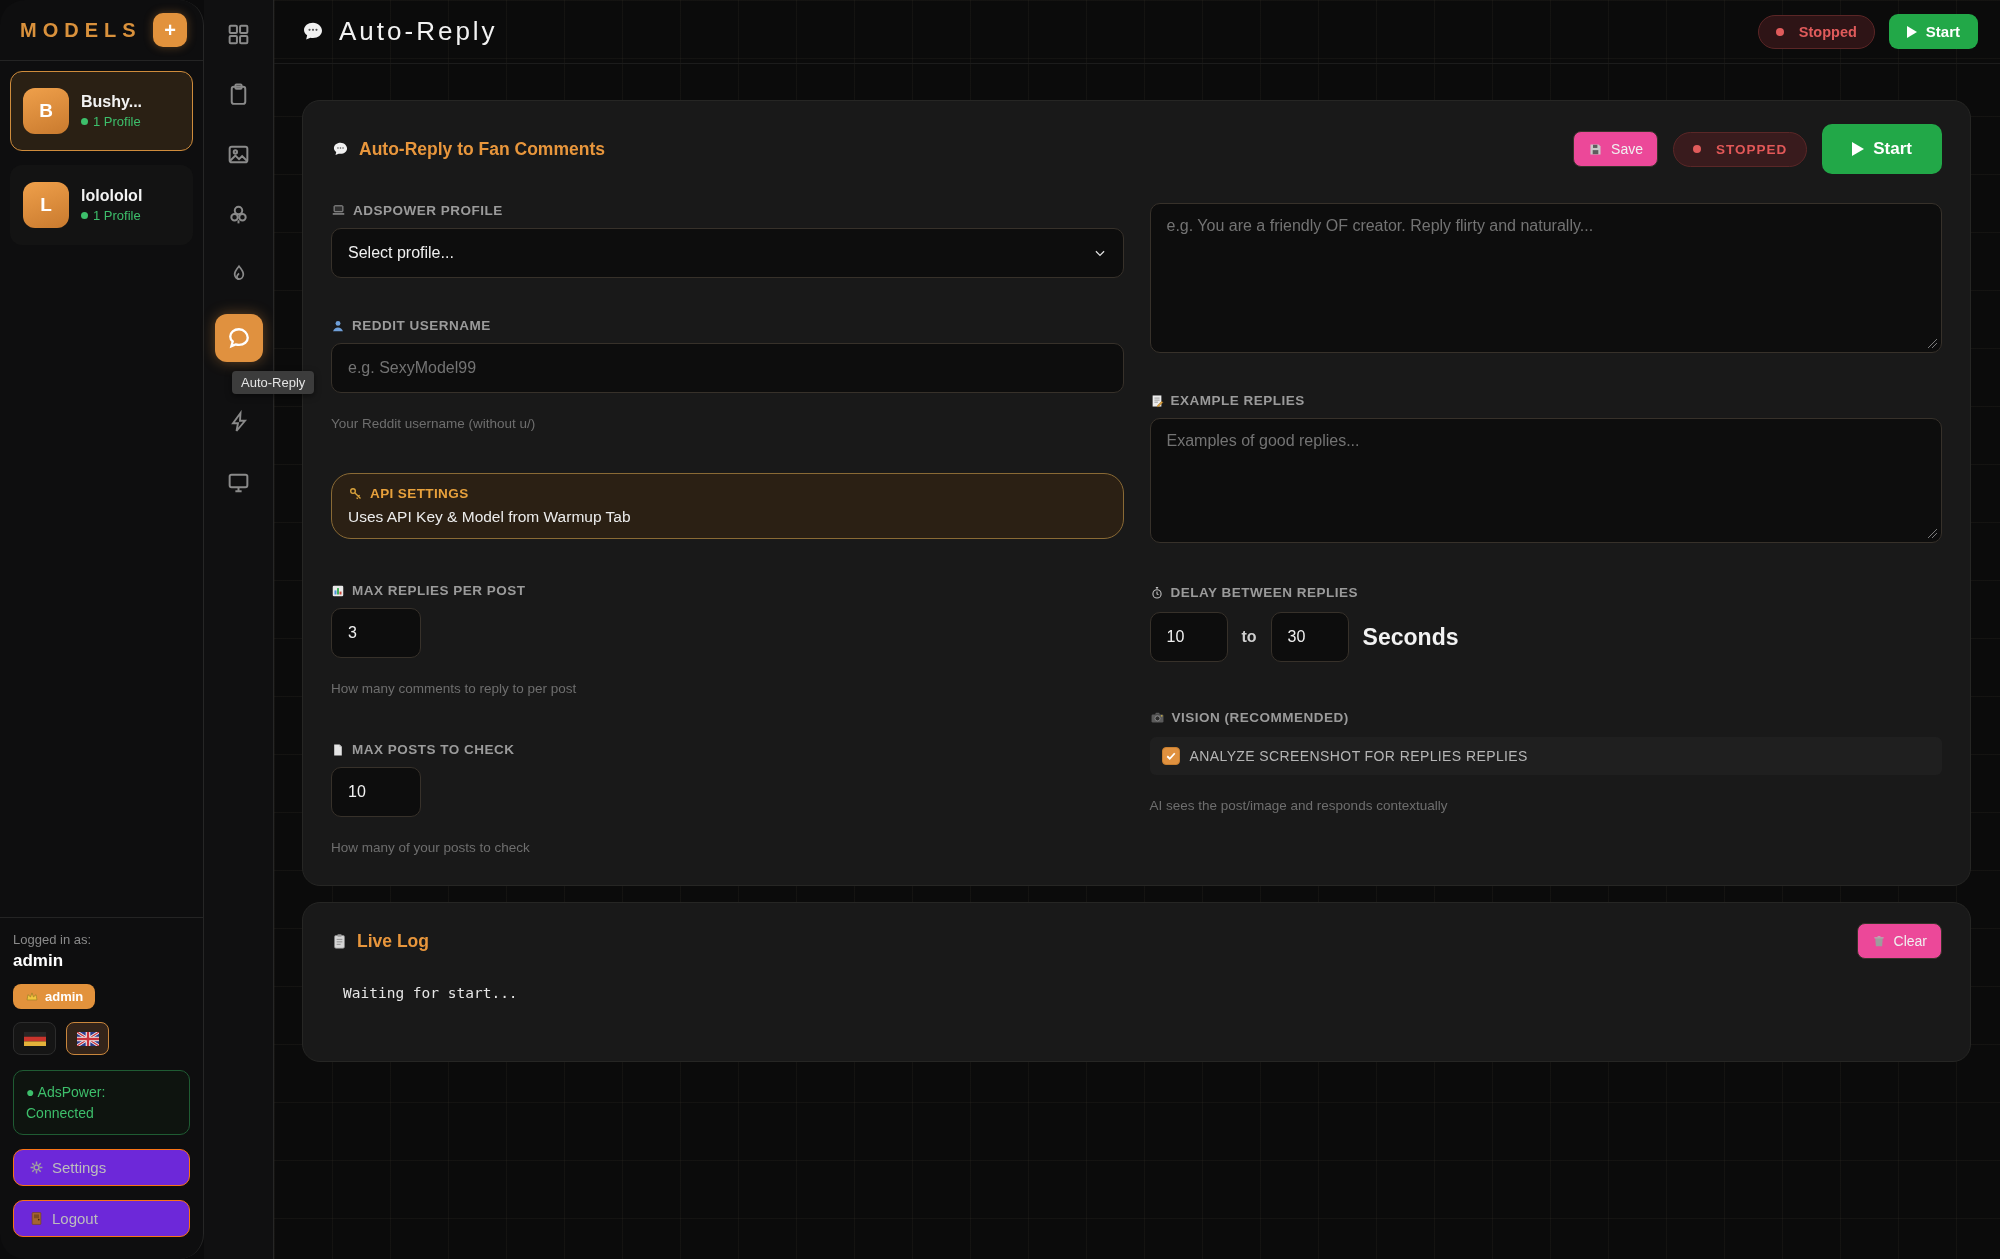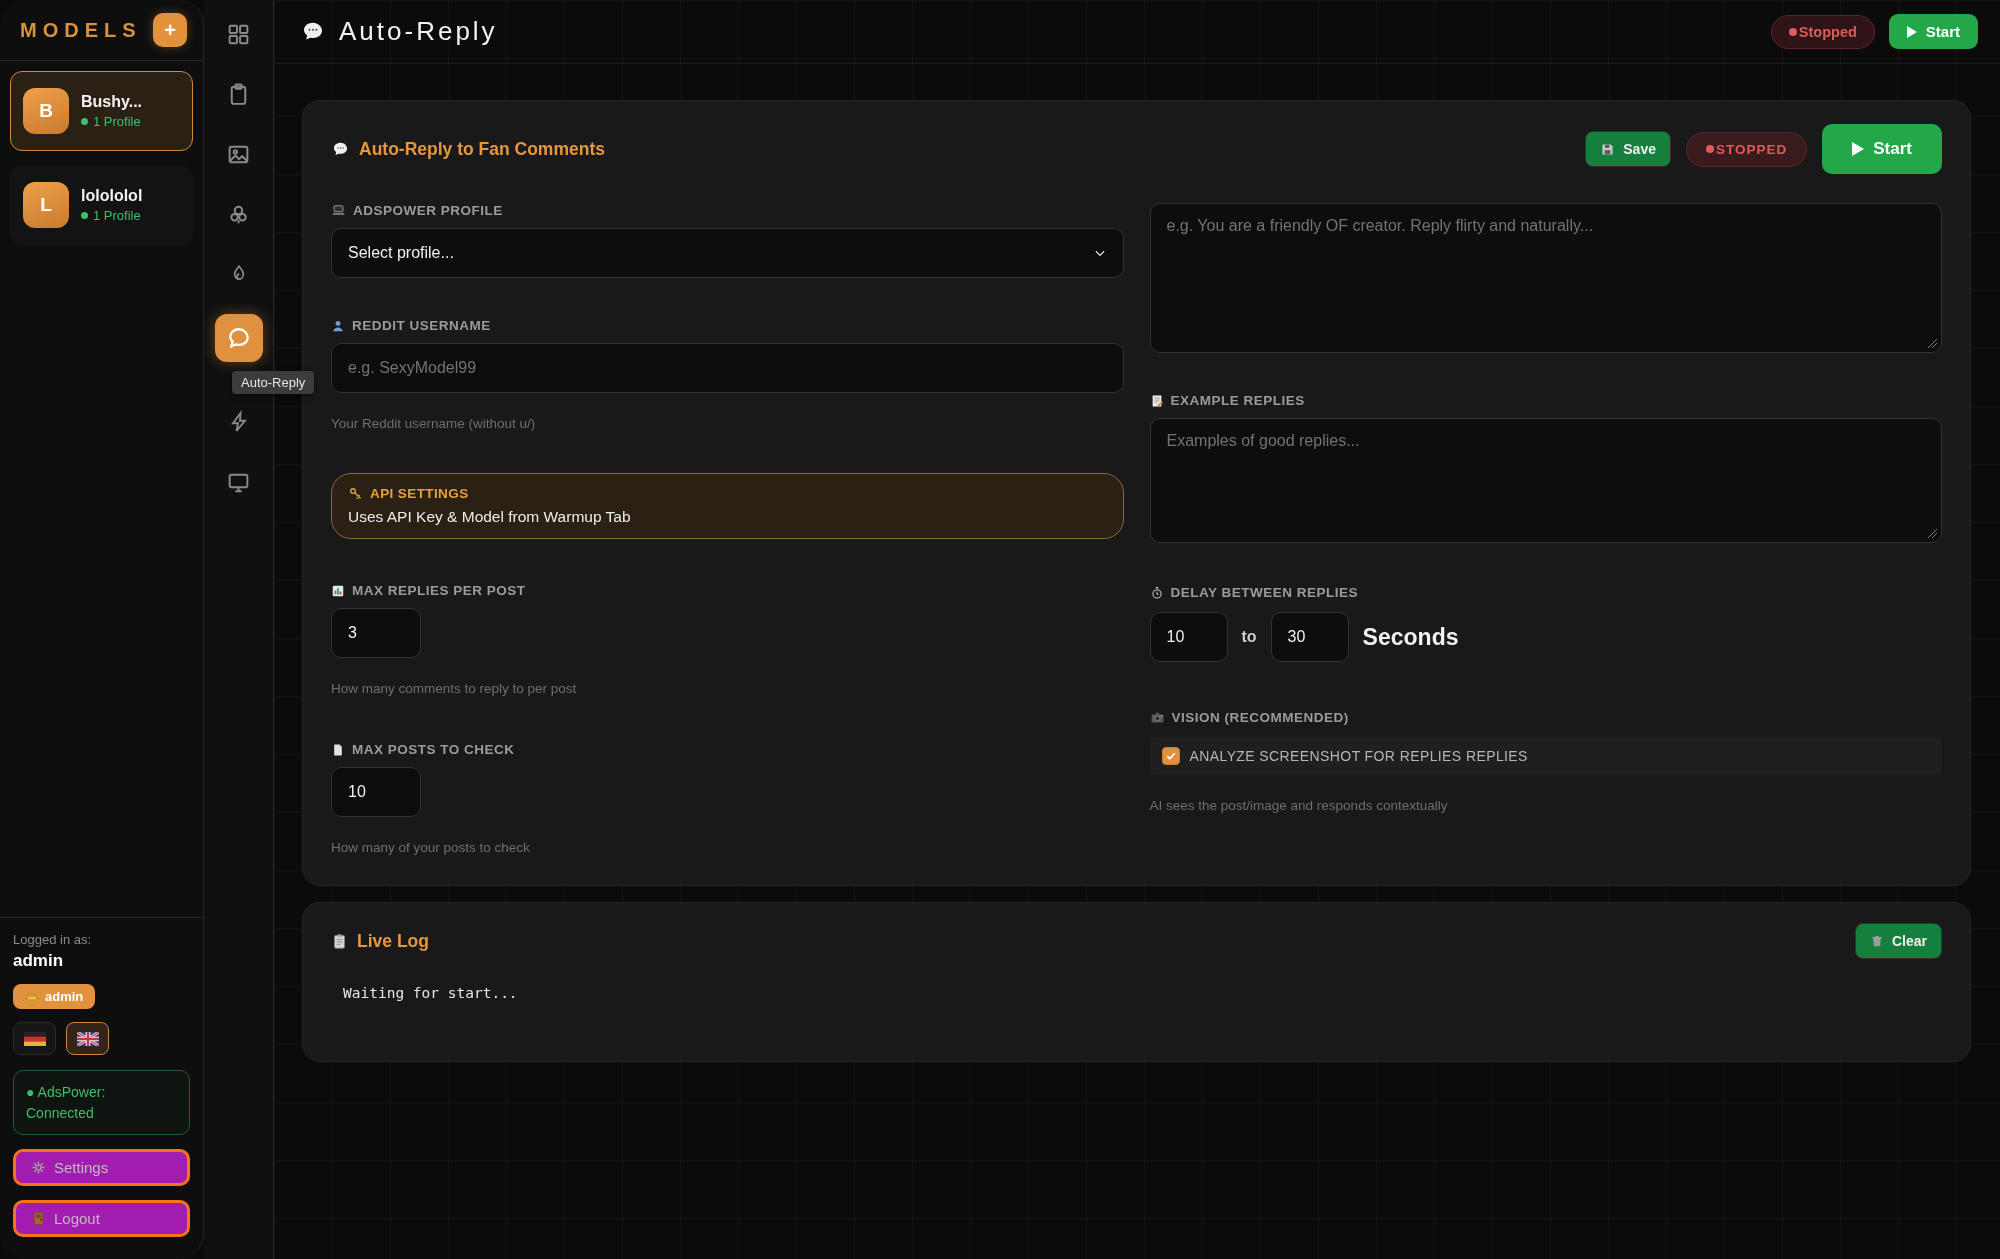--- a/index.html
+++ b/index.html
@@ -62,21 +62,21 @@
     width:43px; height:33px; border-radius:8px; background:#151515;
     border:1px solid #2c2c2c; display:flex; align-items:center; justify-content:center; cursor:pointer;
   }
   .flag-btn.active { background:#33241a; border:1.5px solid #c9863c; }
   .adspower-box {
     margin-top:15px; width:177px; border:1px solid #1f5c33; border-radius:10px;
     padding:11px 12px; color:#3dbf6b; font-size:14px; line-height:1.45; background:#0e140f;
   }
   .side-btn {
     margin-top:14px; width:177px; height:37px; border-radius:10px;
-    background:#a21caf; border:3px solid #f97316; color:#bdbdbd; font-size:15px;
+    background:#6d28d9; border:1px solid #f97316; color:#bdbdbd; font-size:15px;
     display:flex; align-items:center; gap:8px; padding:0 15px; cursor:pointer;
   }
 
   
   .rail {
     width:70px; height:100%; background:#101011; border-right:1px solid #262626;
     display:flex; flex-direction:column; align-items:center;
     padding-top:14px; flex-shrink:0; position:relative;
   }
   .rail-item {
@@ -108,21 +108,21 @@
   .topbar {
     height:64px; display:flex; align-items:center; padding:0 22px 0 26px;
     border-bottom:1px solid #1c1c1c;
   }
   .topbar-title {
     display:flex; align-items:center; gap:13px;
     color:#f2f2f2; font-size:26px; font-weight:500; letter-spacing:3px;
   }
   .topbar-right { margin-left:auto; display:flex; align-items:center; gap:14px; }
   .pill {
-    display:inline-flex; align-items:center; gap:2px;
+    display:inline-flex; align-items:center; gap:15px;
     border-radius:999px; font-weight:700;
   }
   .pill.stopped-sm {
     background:#2e1416; border:1px solid #5b2626; color:#e05b5b;
     font-size:14.5px; padding:8px 17px;
   }
   .pill .rdot { width:8px; height:8px; border-radius:50%; background:#e05b5b; }
   .btn-green {
     display:inline-flex; align-items:center; gap:9px; cursor:pointer;
     background:#22a848; color:#fff; font-weight:700; border-radius:9px;
@@ -138,22 +138,22 @@
     width:1669px; padding:22px 28px 30px 28px;
   }
   .panel-head { display:flex; align-items:center; height:52px; margin-bottom:28px; }
   .panel-title {
     display:flex; align-items:center; gap:9px;
     color:#e8963c; font-size:17.5px; font-weight:700;
   }
   .panel-head-right { margin-left:auto; display:flex; align-items:center; gap:15px; }
   .btn-dark {
     display:inline-flex; align-items:center; gap:8px; cursor:pointer;
-    background:#15803d; border:1px solid #38322a; border-radius:8px;
-    color:#f0f0f0; font-size:14px; font-weight:700; height:36px; padding:0 14px;
+    background:#ec4899; border:1px solid #38322a; border-radius:8px;
+    color:#f0f0f0; font-size:14px; font-weight:400; height:36px; padding:0 14px;
   }
   .pill.stopped-lg {
     background:#391b1d; border:1px solid #5a2727; color:#e25858;
     font-size:13.5px; letter-spacing:1px; padding:9px 19px;
   }
 
   .form-grid { display:flex; gap:26px; }
   .col { width:805px; display:flex; flex-direction:column; }
 
   .f-label {

